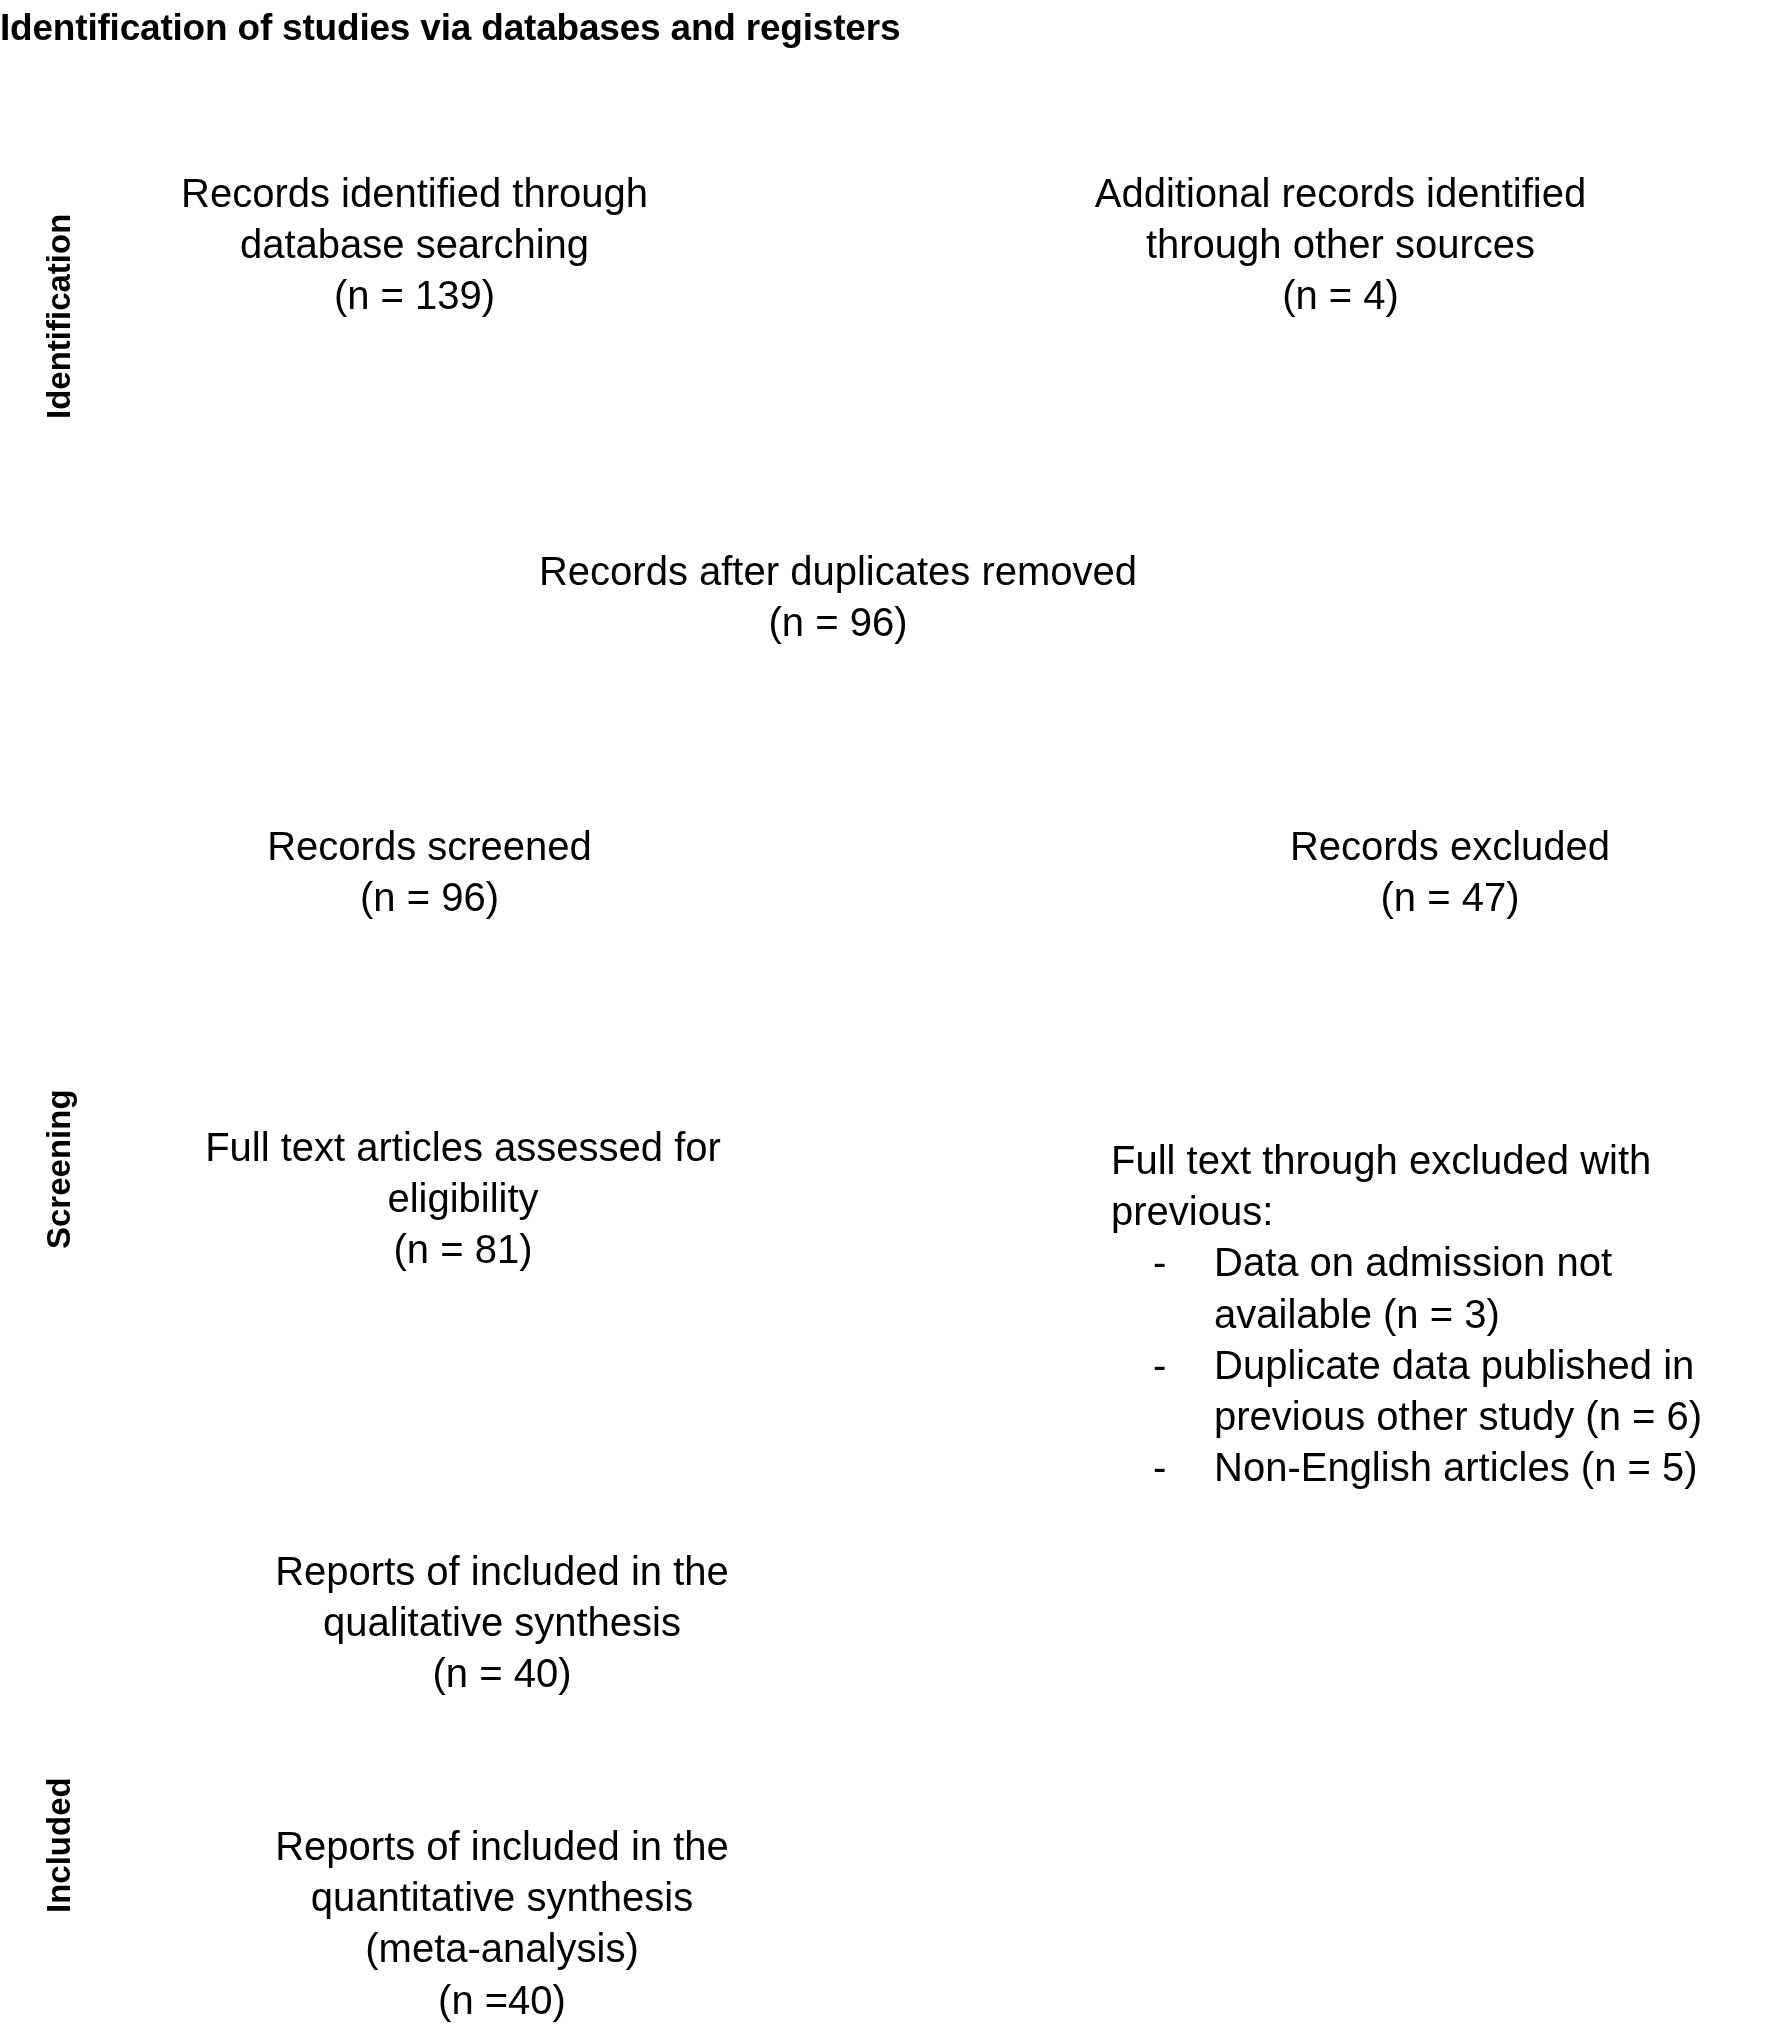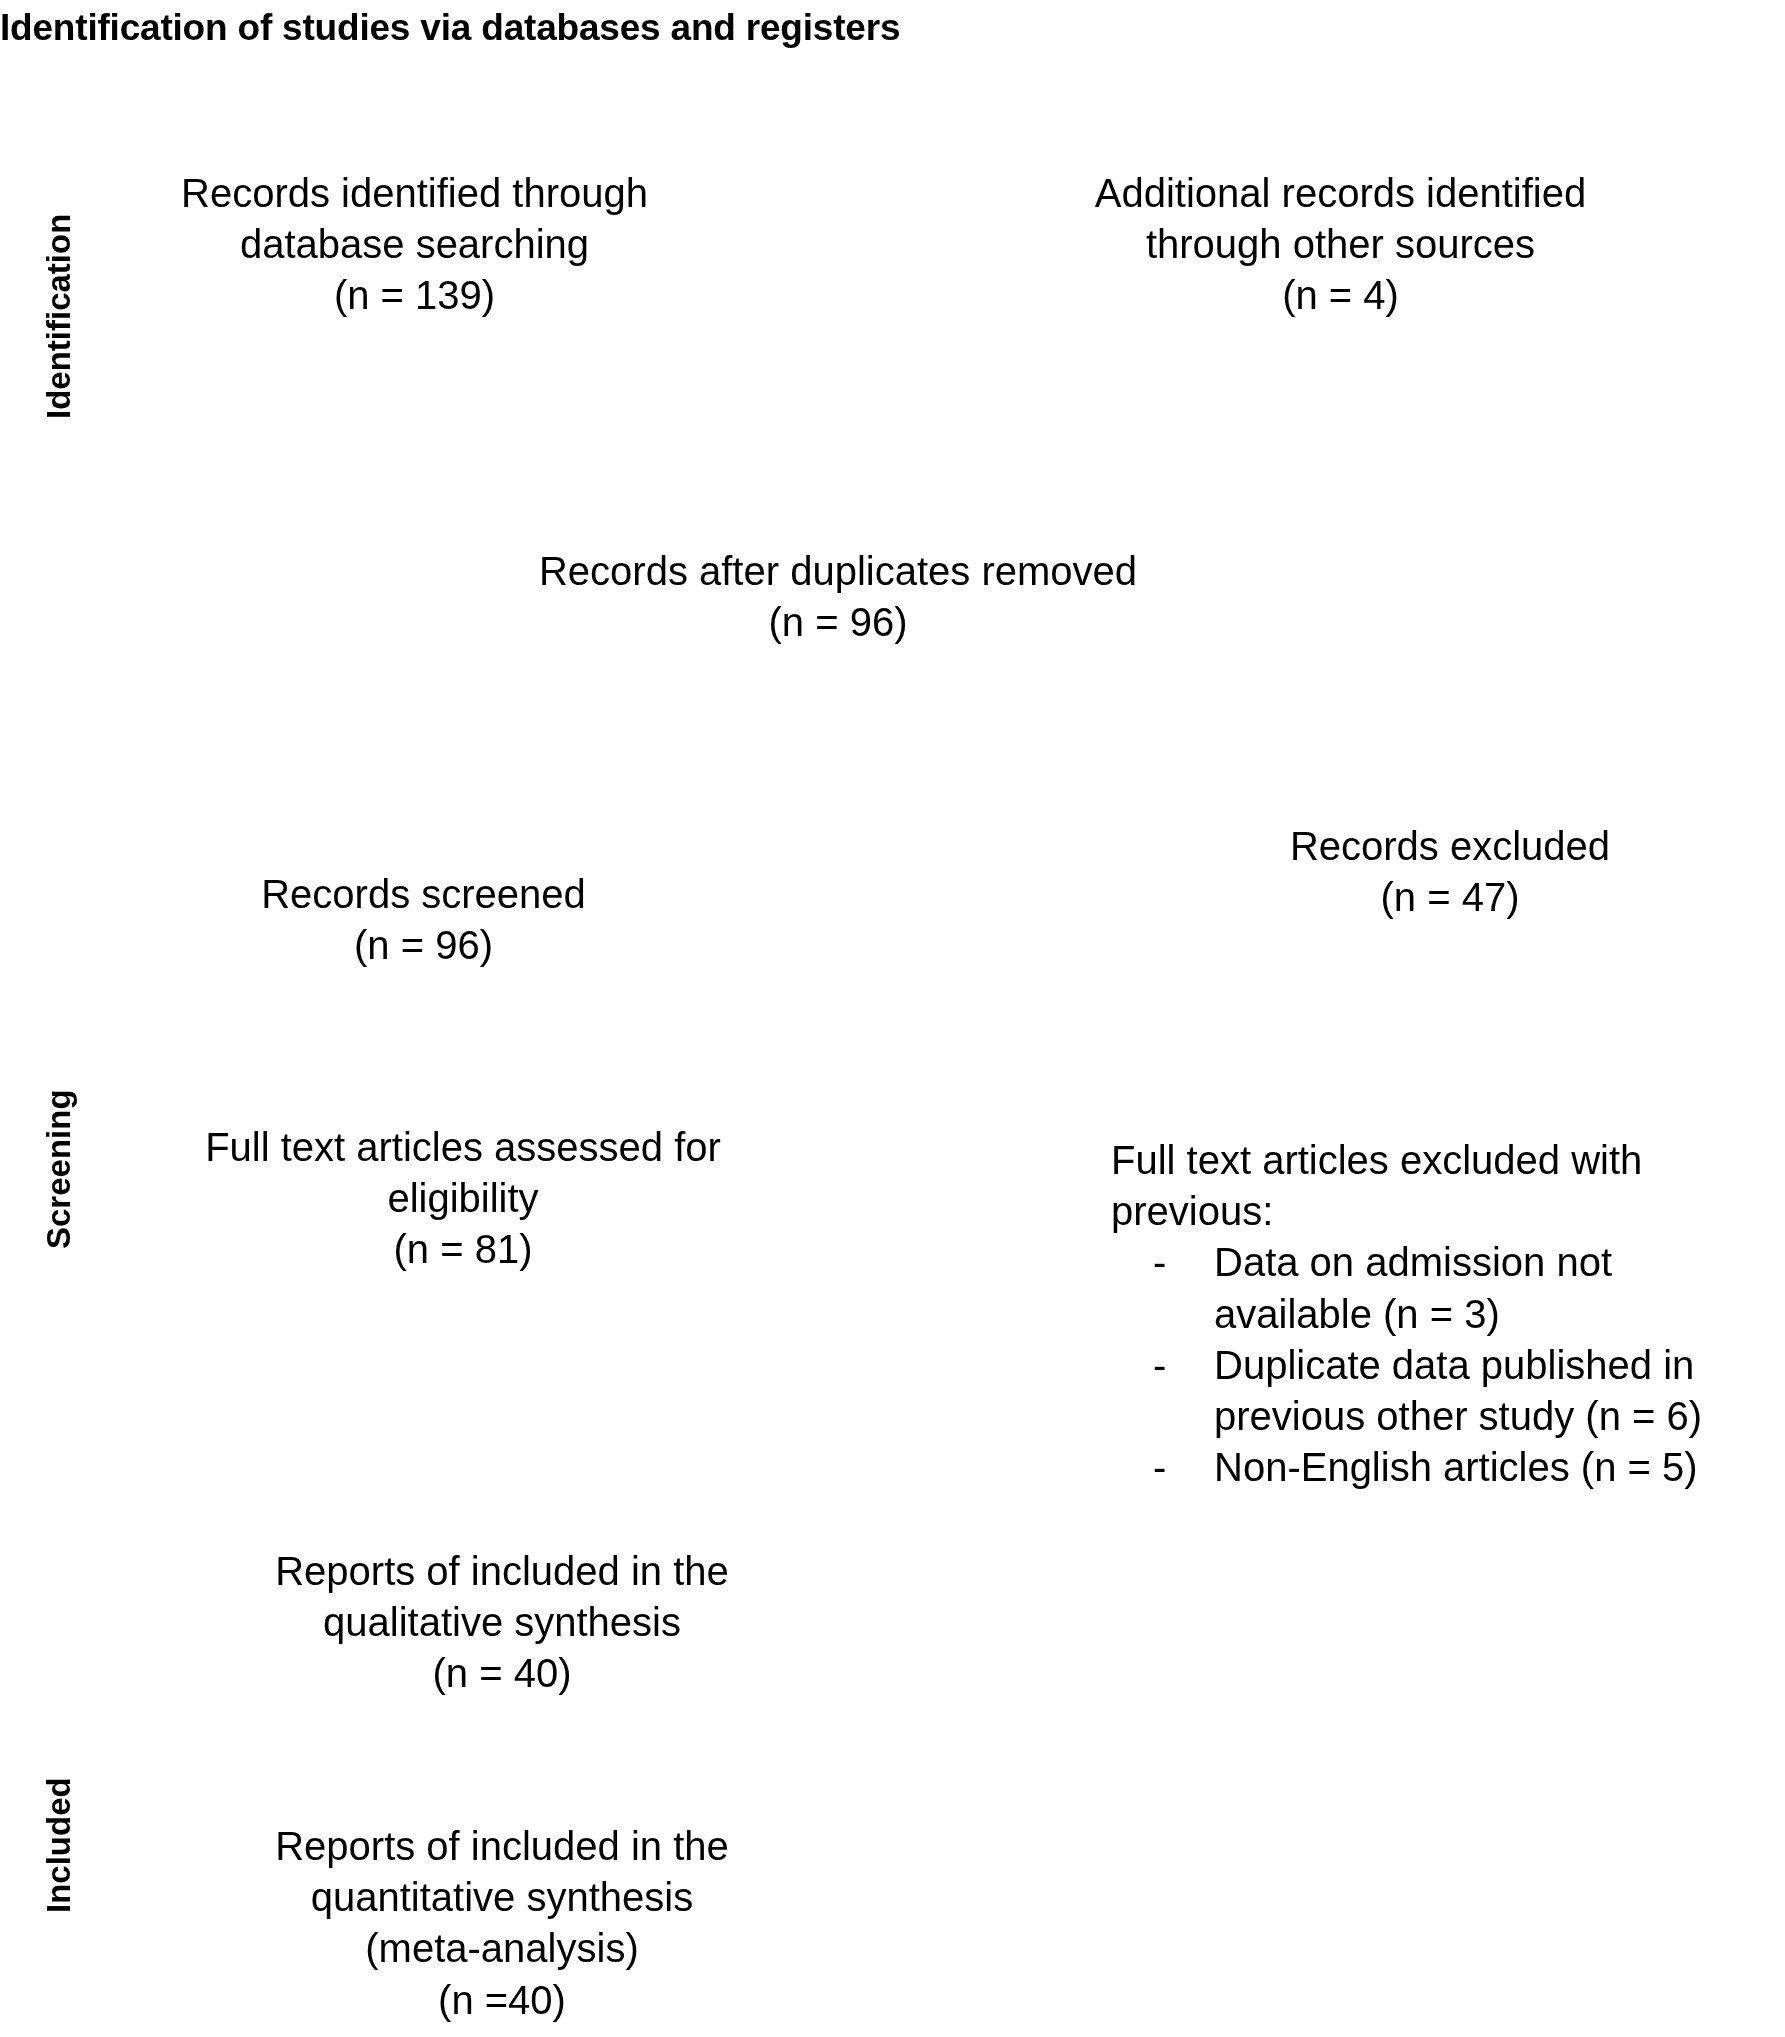--- a/index.html
+++ b/index.html
@@ -54,21 +54,21 @@
     line-height: 1.28;
     color: #000000;
   }
   .node.center { text-align: center; }
   .node.left   { text-align: left; }
 
   
   .node-records-identified   { left: 157px;  top: 168px;  width: 515px; }
   .node-additional-records   { left: 1035px; top: 168px;  width: 611px; }
   .node-duplicates-removed   { left: 384px;  top: 546px;  width: 908px; }
-  .node-records-screened     { left: 166px;  top: 821px;  width: 515px; margin-top: 48px; }
+  .node-records-screened     { left: 172px;  top: 821px;  width: 515px; }
   .node-records-excluded     { left: 1223px; top: 821px;  width: 454px; }
   .node-fulltext-assessed    { left: 175px;  top: 1122px; width: 576px; }
   .node-fulltext-excluded    { left: 1111px; top: 1135px; width: 664px; }
   .node-qualitative          { left: 240px;  top: 1546px; width: 524px; }
   .node-quantitative         { left: 240px;  top: 1821px; width: 524px; }
 
   
   .reason-list {
     list-style: none;
     margin: 0;
@@ -133,21 +133,21 @@
     <span class="nline">(n = 47)</span>
   </div>
 
   <div class="node center node-fulltext-assessed">
     <span class="nline">Full text articles assessed for</span>
     <span class="nline">eligibility</span>
     <span class="nline">(n = 81)</span>
   </div>
 
   <div class="node left node-fulltext-excluded">
-    <span class="nline">Full text articles excluded with</span>
+    <span class="nline">Full text through excluded with</span>
     <span class="nline">previous:</span>
 
     <ul class="reason-list">
       <li class="reason-item">
         <span class="reason-bullet">-</span>
         <span class="reason-text">Data on admission not available (n = 3)</span>
       </li>
       <li class="reason-item">
         <span class="reason-bullet">-</span>
         <span class="reason-text">Duplicate data published in previous other study (n = 6)</span>

